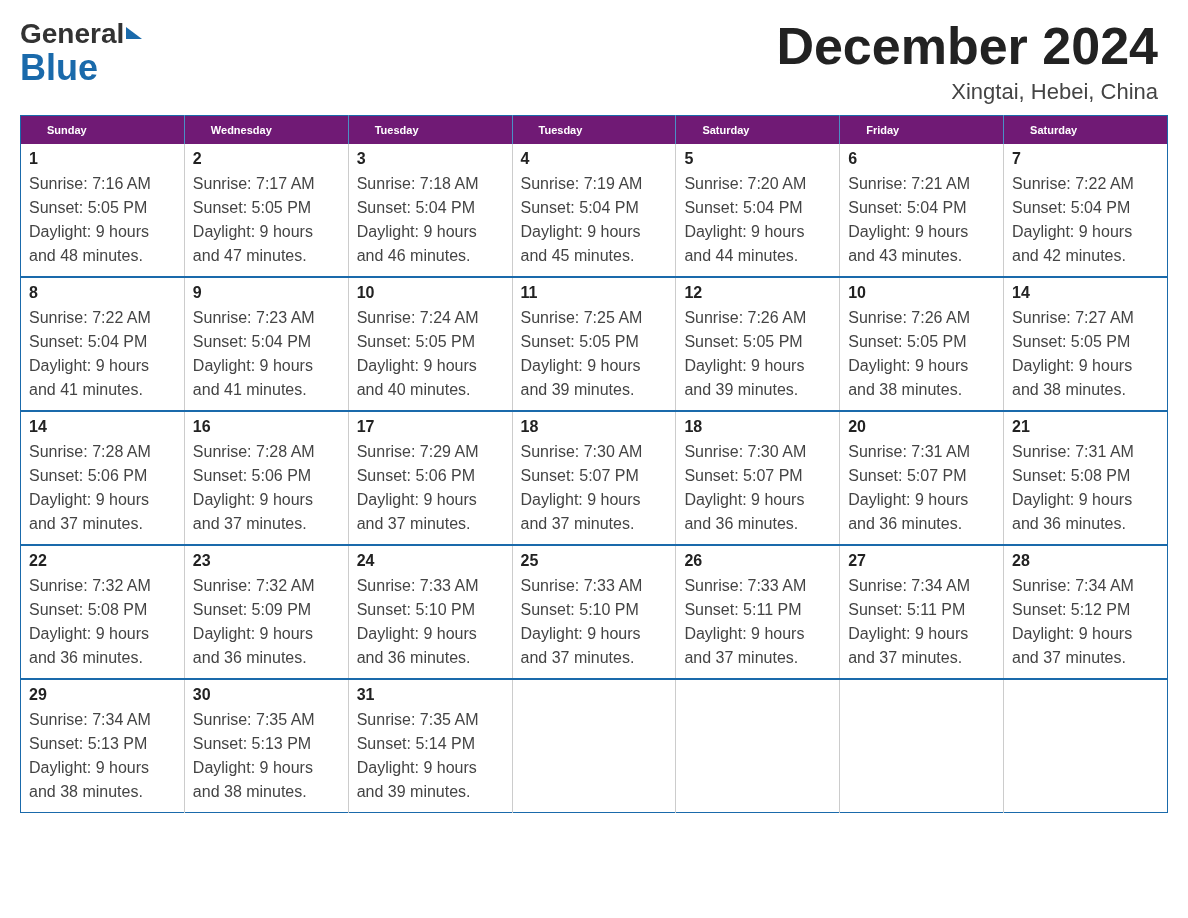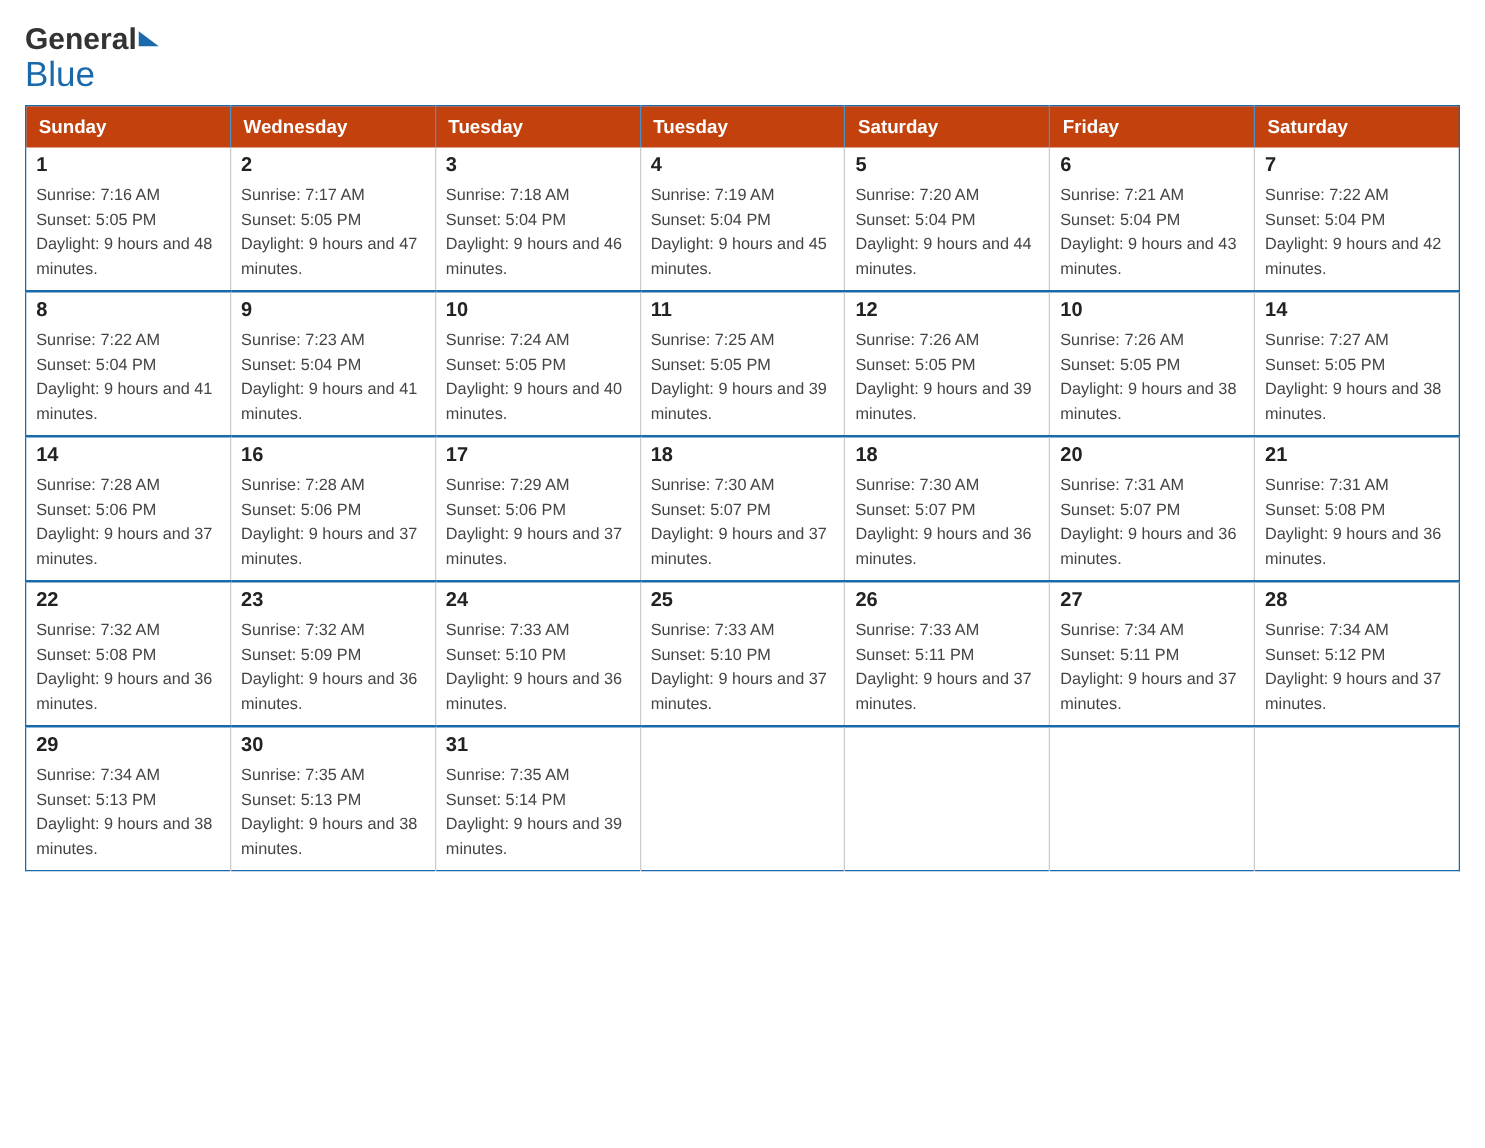--- a/index.html
+++ b/index.html
@@ -43,25 +43,25 @@
     }
 
     .calendar-table {
       width: calc(100% - 40px);
       margin: 0 20px;
       border-collapse: collapse;
       border: 1px solid #1a6aab;
     }
 
     .calendar-table th {
-      background-color: #c2410c;
+      background-color: #701a75;
       color: #fff;
-      font-size: 15px;
-      font-weight: bold;
-      padding: 8px 10px;
+      font-size: 11px;
+      font-weight: bold;
+      padding: 8px 26px;
       text-align: left;
       border-right: 1px solid #4a8fc5;
     }
 
     .calendar-table th:last-child {
       border-right: none;
     }
 
     .calendar-table td {
       vertical-align: top;
@@ -82,31 +82,31 @@
 
     .day-number {
       font-size: 16px;
       font-weight: bold;
       color: #222;
       display: block;
       margin-bottom: 4px;
     }
 
     .day-info {
-      font-size: 13px;
+      font-size: 16px;
       color: #444;
       line-height: 1.5;
     }
 
     .empty-cell {
       background: #fff;
     }
 
     .logo-text-general {
-      font-size: 24px;
+      font-size: 28px;
       font-weight: bold;
       color: #333;
     }
 
     .logo-arrow {
       display: inline-block;
       width: 0;
       height: 0;
       border-style: solid;
       border-width: 12px 0 0 16px;
@@ -114,36 +114,40 @@
       margin-left: 2px;
       margin-bottom: 2px;
     }
 
     .logo-row1 {
       display: flex;
       align-items: center;
     }
 
     .logo-row2 {
-      font-size: 28px;
-      font-weight: normal;
+      font-size: 36px;
+      font-weight: bold;
       color: #1a6aab;
       line-height: 1;
     }
   </style>
 </head>
 <body>
 
 <div class="header">
   <div class="logo">
     <div class="logo-row1">
       <span class="logo-text-general">General</span>
       <span class="logo-arrow"></span>
     </div>
     <div class="logo-row2">Blue</div>
+  </div>
+  <div class="title-section">
+    <div class="month-title">December 2024</div>
+    <div class="location-title">Xingtai, Hebei, China</div>
   </div>
 </div>
 
 <table class="calendar-table">
   <thead>
     <tr>
       <th>Sunday</th>
       <th>Wednesday</th>
       <th>Tuesday</th>
       <th>Tuesday</th>

